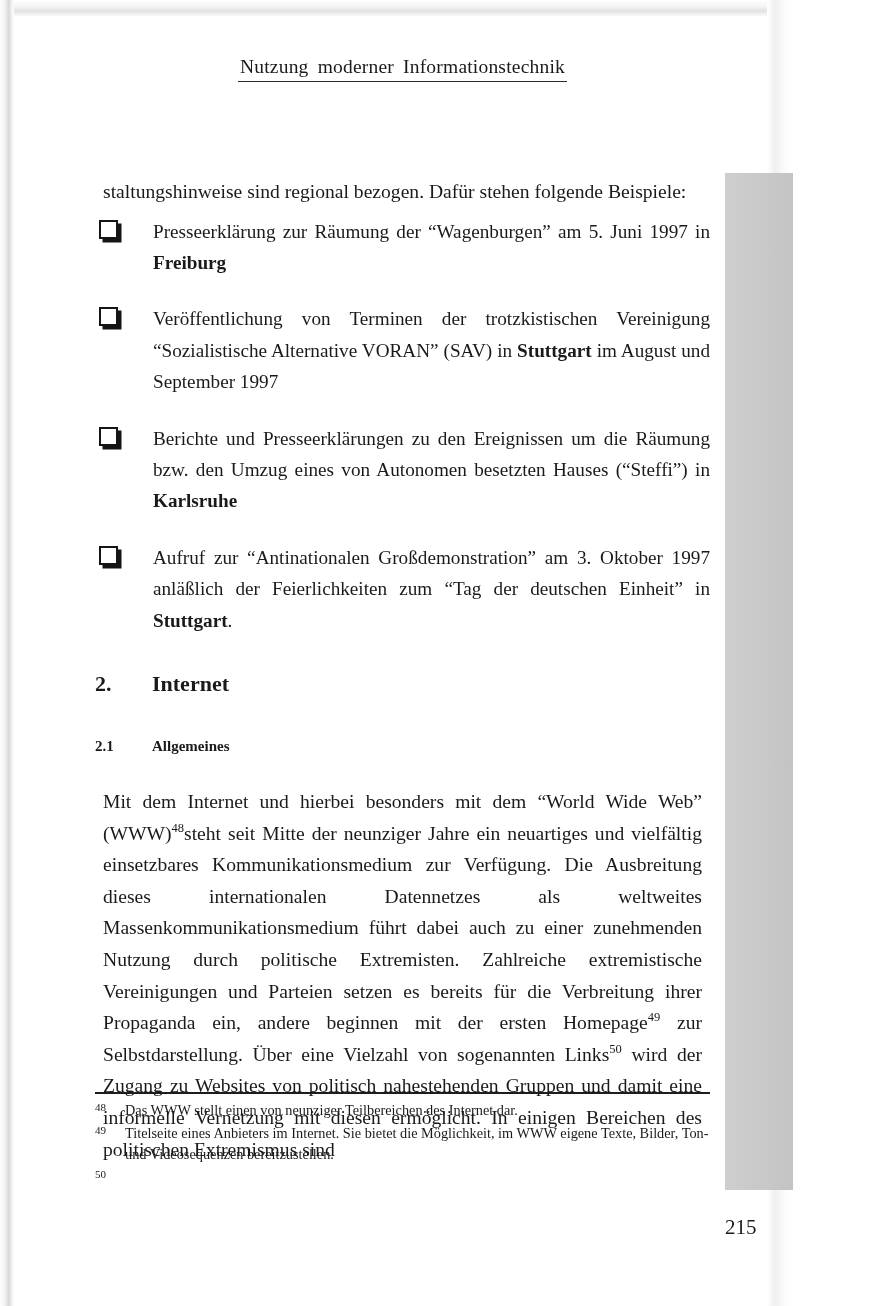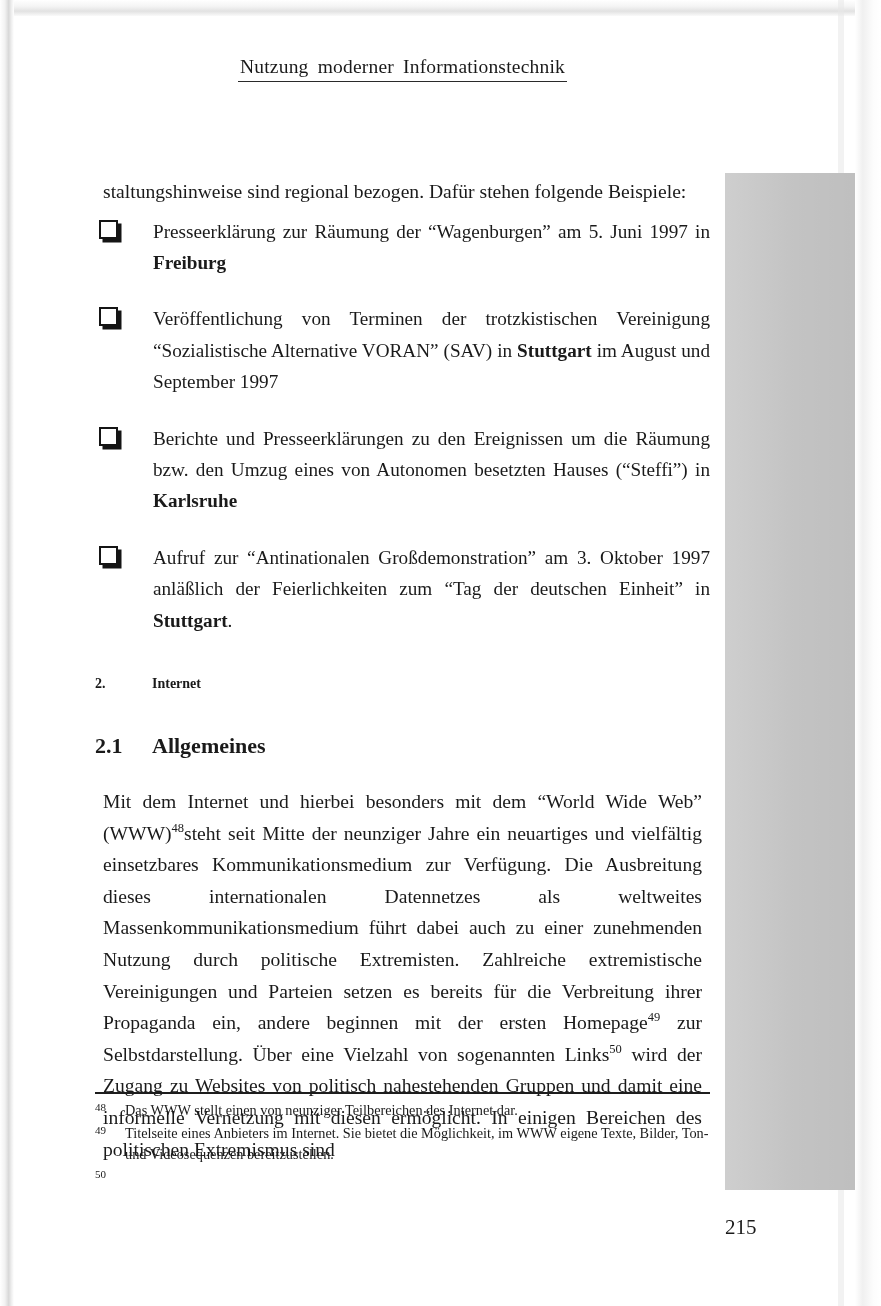--- a/index.html
+++ b/index.html
@@ -2,21 +2,21 @@
 <html><head>
 <meta charset="utf-8">
 <style>
   html, body {
     margin: 0;
     padding: 0;
     background: #ffffff;
   }
   .page {
     position: relative;
-    width: 881px;
+    width: 793px;
     height: 1306px;
     background: #ffffff;
     overflow: hidden;
     font-family: "Liberation Serif", "DejaVu Serif", serif;
     color: #1a1a1a;
   }
   
   .scan-edge-left {
     position: absolute;
     left: 0; top: 0;
@@ -116,27 +116,27 @@
     width: 15px;
     height: 15px;
     border: 2.1px solid #151515;
     box-shadow: 3.5px 3.5px 0 0 #151515;
     background: #ffffff;
   }
   b, strong { font-weight: 700; }
 
   h2.sec {
     margin: 34px 0 0 0;
-    font-size: 14px;
+    font-size: 22px;
     font-weight: 700;
     line-height: 28px;
   }
   h3.subsec {
     margin: 34px 0 26px 0;
-    font-size: 22px;
+    font-size: 15px;
     font-weight: 700;
     line-height: 28px;
   }
   .num { display: inline-block; width: 57px; }
 
   sup.fn {
     font-size: 12.5px;
     vertical-align: super;
     line-height: 0;
   }

